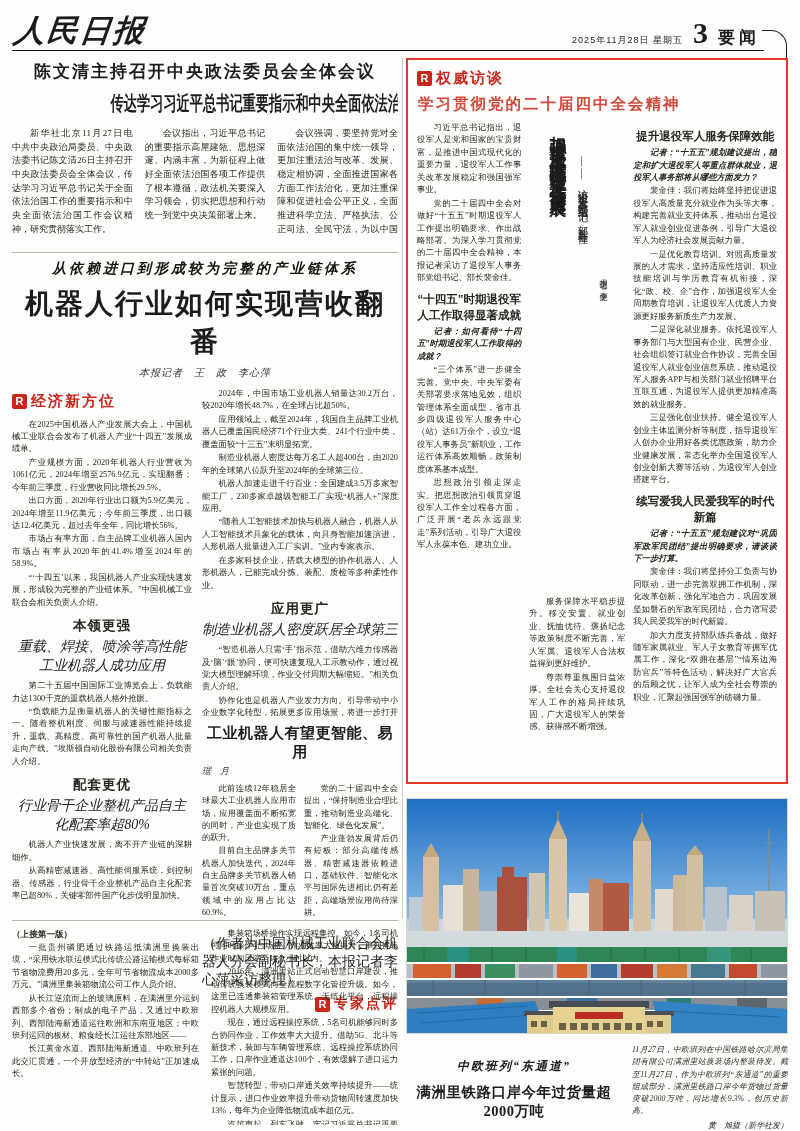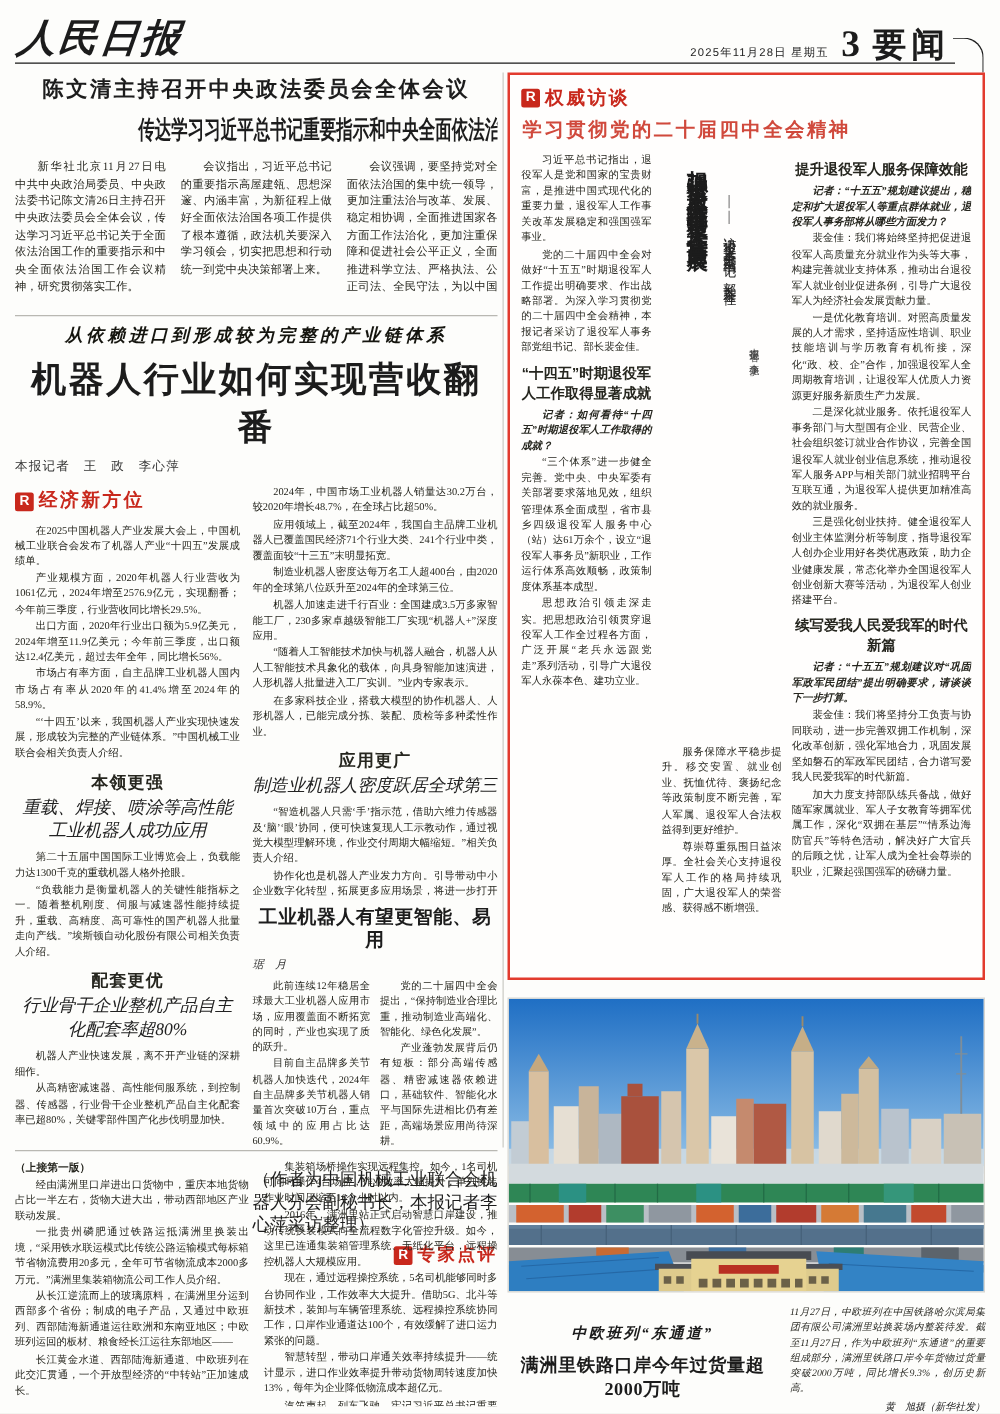--- a/index.html
+++ b/index.html
@@ -6,21 +6,21 @@
   #page{position:relative;width:800px;height:1131px;margin:0 auto;background:#fdfdfb;overflow:hidden;
         font-family:"Liberation Serif","DejaVu Serif",serif;color:#1c1c1c;}
   .sans{font-family:"Liberation Sans","DejaVu Sans",sans-serif;}
   
   .ph-header{position:absolute;left:12px;top:6px;right:12px;height:46px;}
   .masthead{position:absolute;left:2px;top:4px;font-size:31px;font-weight:bold;font-style:italic;
             letter-spacing:2px;transform:skewX(-6deg);}
   .hd-right{position:absolute;right:28px;top:12px;display:flex;align-items:baseline;gap:10px;}
   .hd-date{font-size:9px;color:#222;letter-spacing:1px;}
   .hd-pagenum{font-size:30px;font-weight:bold;line-height:1;}
-  .hd-section{font-size:27px;font-weight:bold;letter-spacing:4px;}
+  .hd-section{font-size:17px;font-weight:bold;letter-spacing:4px;}
   .hd-rule{position:absolute;left:12px;right:36px;top:50px;border-top:1.5px solid #1a1a1a;}
   .hd-hook{position:absolute;right:13px;top:30px;width:24px;height:36px;
            border-top:1.5px solid #1a1a1a;border-right:1.5px solid #1a1a1a;border-top-right-radius:16px;}
   
   .left-region{position:absolute;left:12px;top:58px;width:386px;height:1067px;}
   .vrule{position:absolute;left:402px;top:58px;height:860px;border-left:1px solid #cccbc6;}
   .right-region{position:absolute;left:406px;top:58px;width:382px;}
   
   .p{text-indent:2em;margin:0 0 1px 0;}
   .bodytxt{font-size:9px;line-height:1.52;text-align:justify;color:#26261f;}
@@ -29,21 +29,21 @@
   .law-kicker{margin-top:2px;text-align:center;font-size:17px;font-weight:bold;letter-spacing:2px;}
   .law-headline-wrap{margin-top:7px;height:28px;overflow:hidden;text-align:center;}
   .law-headline{display:inline-block;white-space:nowrap;font-size:20px;font-weight:bold;
                 transform:scaleX(0.66);transform-origin:center;}
   .law-body{margin-top:9px;height:114px;overflow:hidden;columns:3;column-gap:12px;}
   .hr1{position:absolute;left:0;right:0;top:194px;border-top:1px solid #b9b8b2;}
   
   .robot{position:absolute;left:0;right:0;top:202px;}
   .robot-kicker{text-align:center;font-size:14px;font-style:italic;font-weight:600;letter-spacing:3px;color:#15150f;}
   .robot-headline{margin-top:7px;text-align:center;font-size:28px;font-weight:600;letter-spacing:2px;}
-  .robot-byline{margin-top:5px;text-align:left;font-size:10px;letter-spacing:1px;color:#333;}
+  .robot-byline{margin-top:5px;text-align:center;font-size:10px;font-style:italic;letter-spacing:1px;color:#333;}
   .robot-body{margin-top:8px;display:flex;gap:10px;}
   .robot-c1{width:180px;height:578px;overflow:hidden;}
   .robot-c2{width:196px;}
   .robot-c2-top{height:330px;overflow:hidden;}
   .r-label{display:flex;align-items:center;gap:4px;margin:2px 0 6px 0;}
   .r-badge{display:inline-block;width:15px;height:15px;background:#c8281c;color:#fff;border-radius:2px;
            font-size:11px;font-weight:bold;text-align:center;line-height:15px;}
   .r-label-text{color:#c8281c;font-weight:bold;font-size:15px;letter-spacing:2px;}
   .sec-title{text-align:center;font-size:13.5px;font-weight:bold;margin:7px 0 2px 0;letter-spacing:1px;}
   .sec-sub{text-align:center;font-size:14px;font-style:italic;color:#222;margin-bottom:4px;line-height:1.35;}
@@ -188,21 +188,20 @@
         </div>
       </div>
     </div>
 
     <div class="hr2"></div>
 
     <div class="cont smalltxt">
       <div class="cont-col">
         <p class="cont-lead">（上接第一版）</p>
         <div>
-            <p class="p">经由满洲里口岸进出口货物中，重庆本地货物占比一半左右，货物大进大出，带动西部地区产业联动发展。</p>
             <p class="p">一批贵州磷肥通过铁路运抵满洲里换装出境，“采用铁水联运模式比传统公路运输模式每标箱节省物流费用20多元，全年可节省物流成本2000多万元。”满洲里集装箱物流公司工作人员介绍。</p>
             <p class="p">从长江逆流而上的玻璃原料，在满洲里分运到西部多个省份；制成的电子产品，又通过中欧班列、西部陆海新通道运往欧洲和东南亚地区；中欧班列运回的板材、粮食经长江运往东部地区——</p>
             <p class="p">长江黄金水道、西部陆海新通道、中欧班列在此交汇贯通，一个开放型经济的“中转站”正加速成长。</p>
           </div>
 
       </div>
       <div class="cont-col">
         <div>
             <p class="p">集装箱场桥操作实现远程集控。如今，1名司机可同时操作4台场桥，作业效率大幅提升，单列换装作业时间压缩至16个小时以内。</p>
             <p class="p">2016年，满洲里站正式启动智慧口岸建设，推动传统换装模式向全流程数字化管控升级。如今，这里已连通集装箱管理系统、无纸化平台，远程操控机器人大规模应用。</p>

